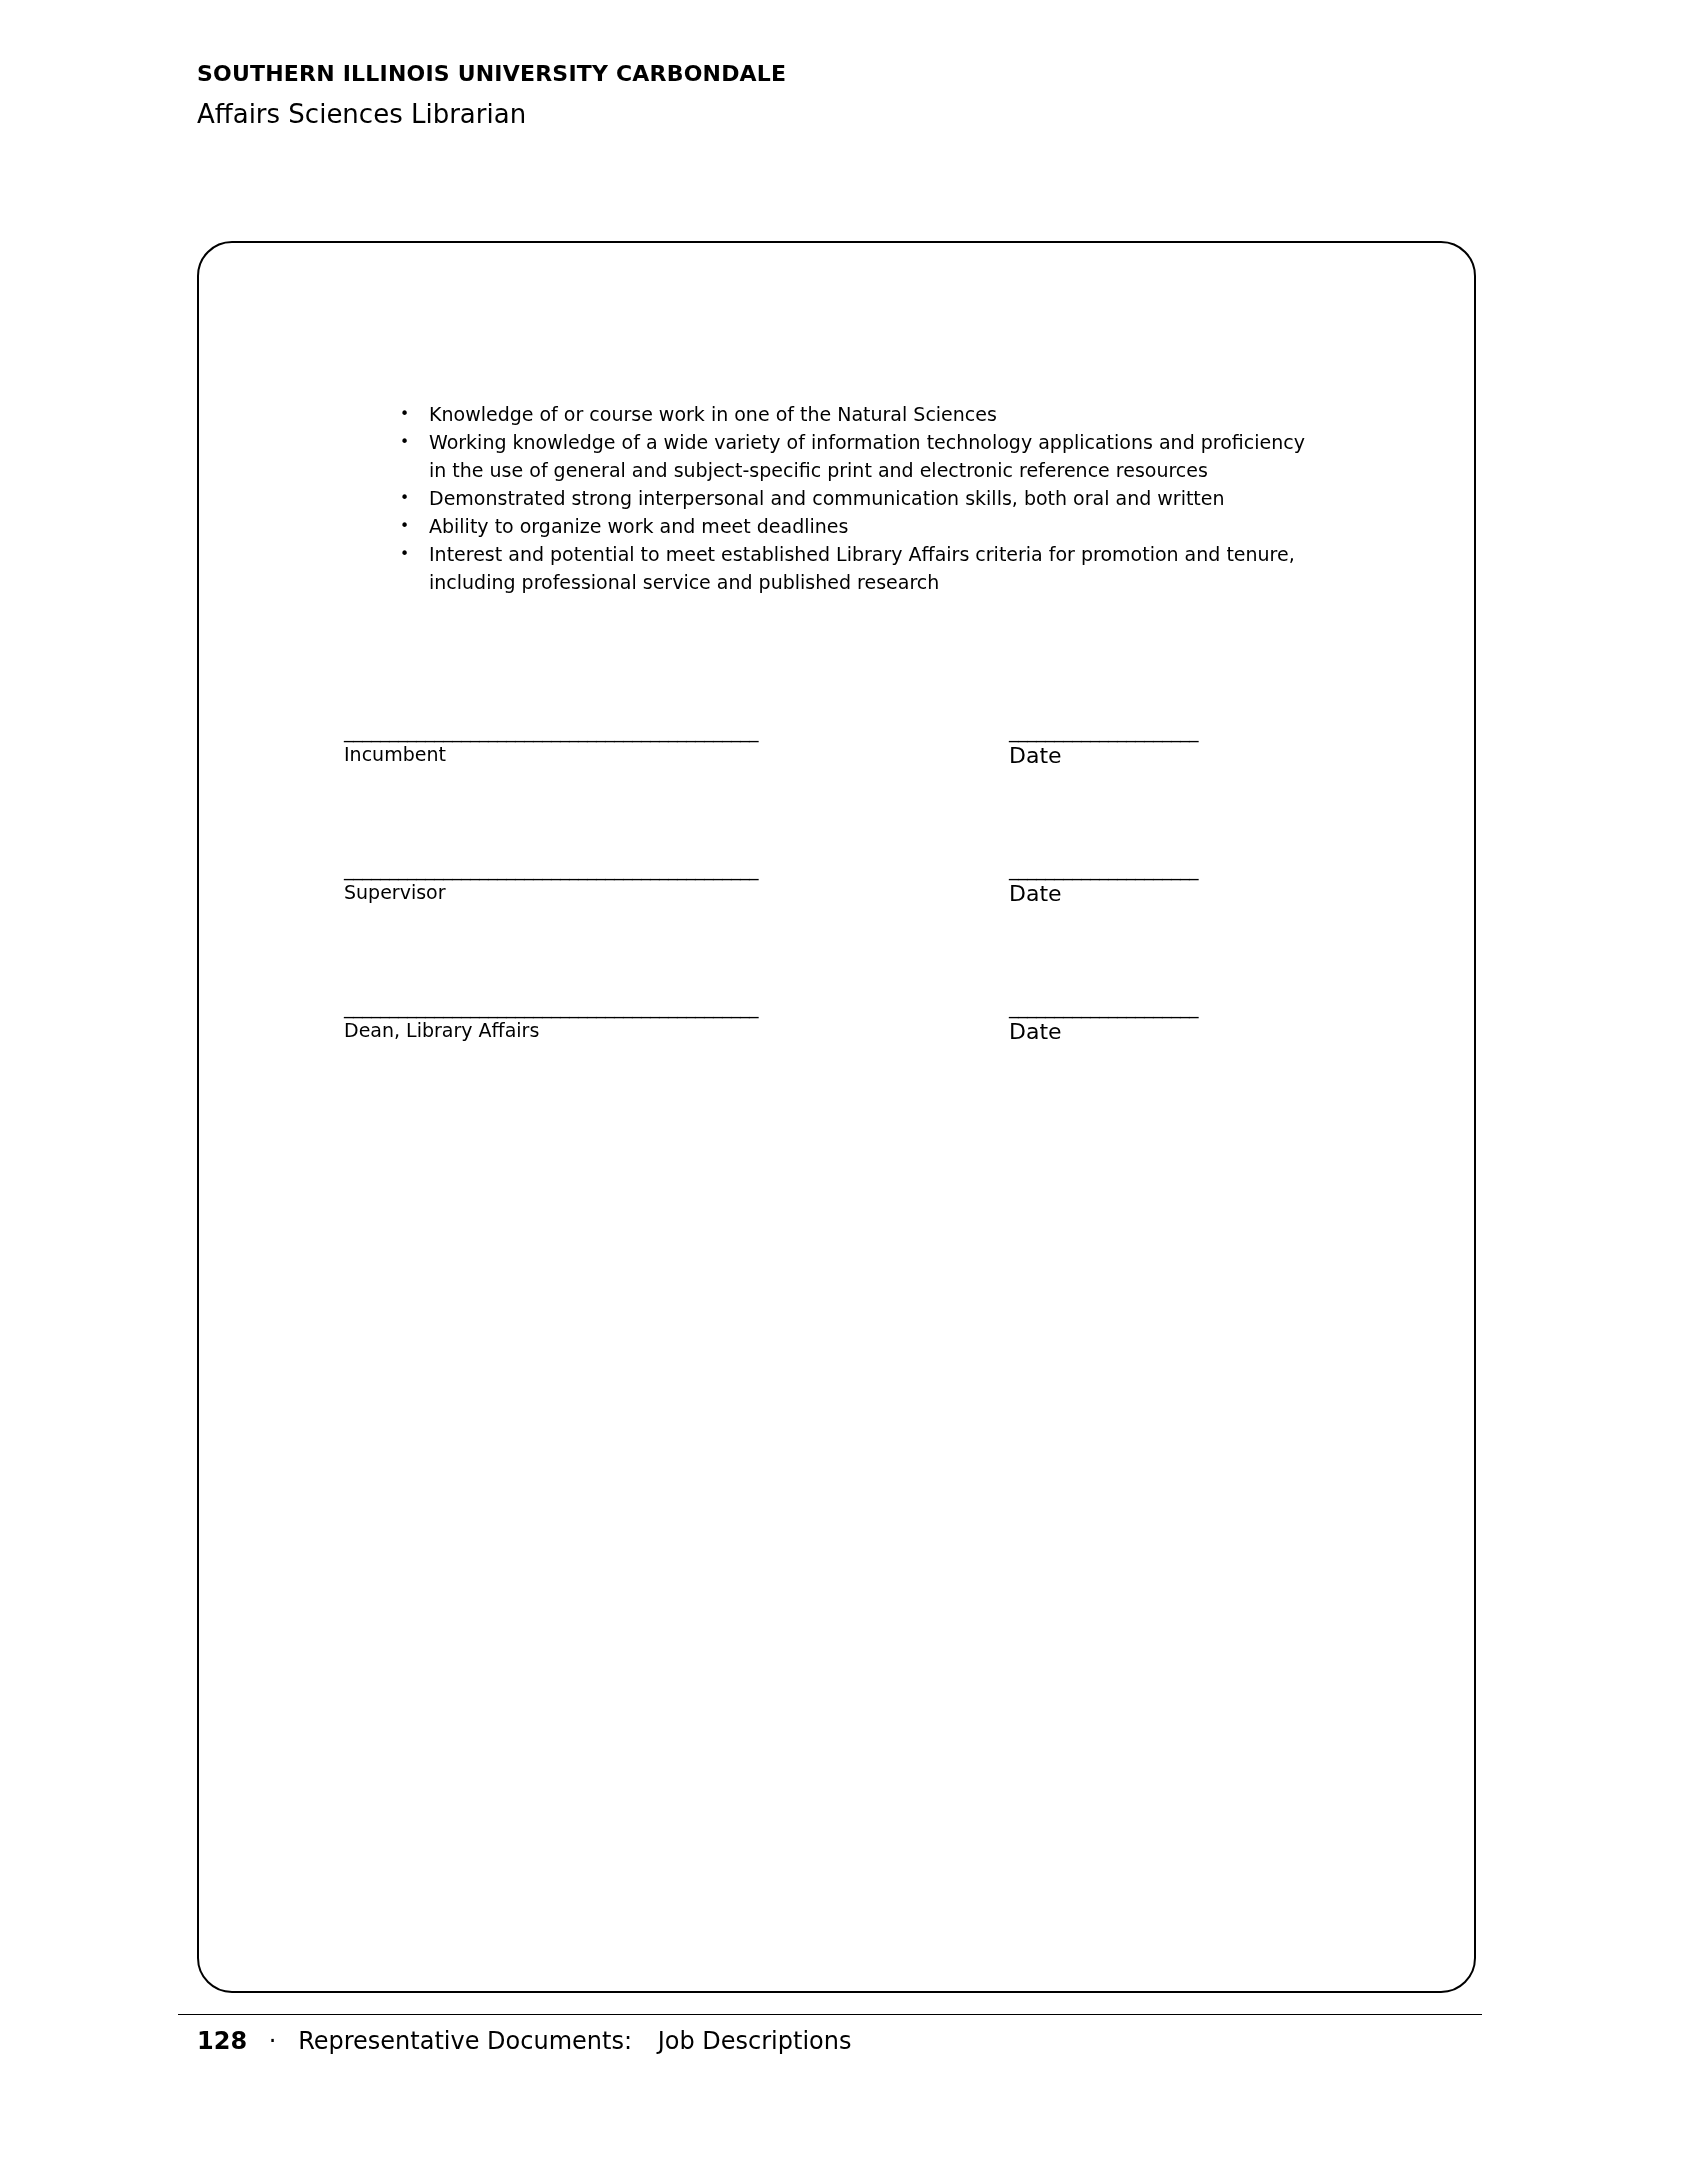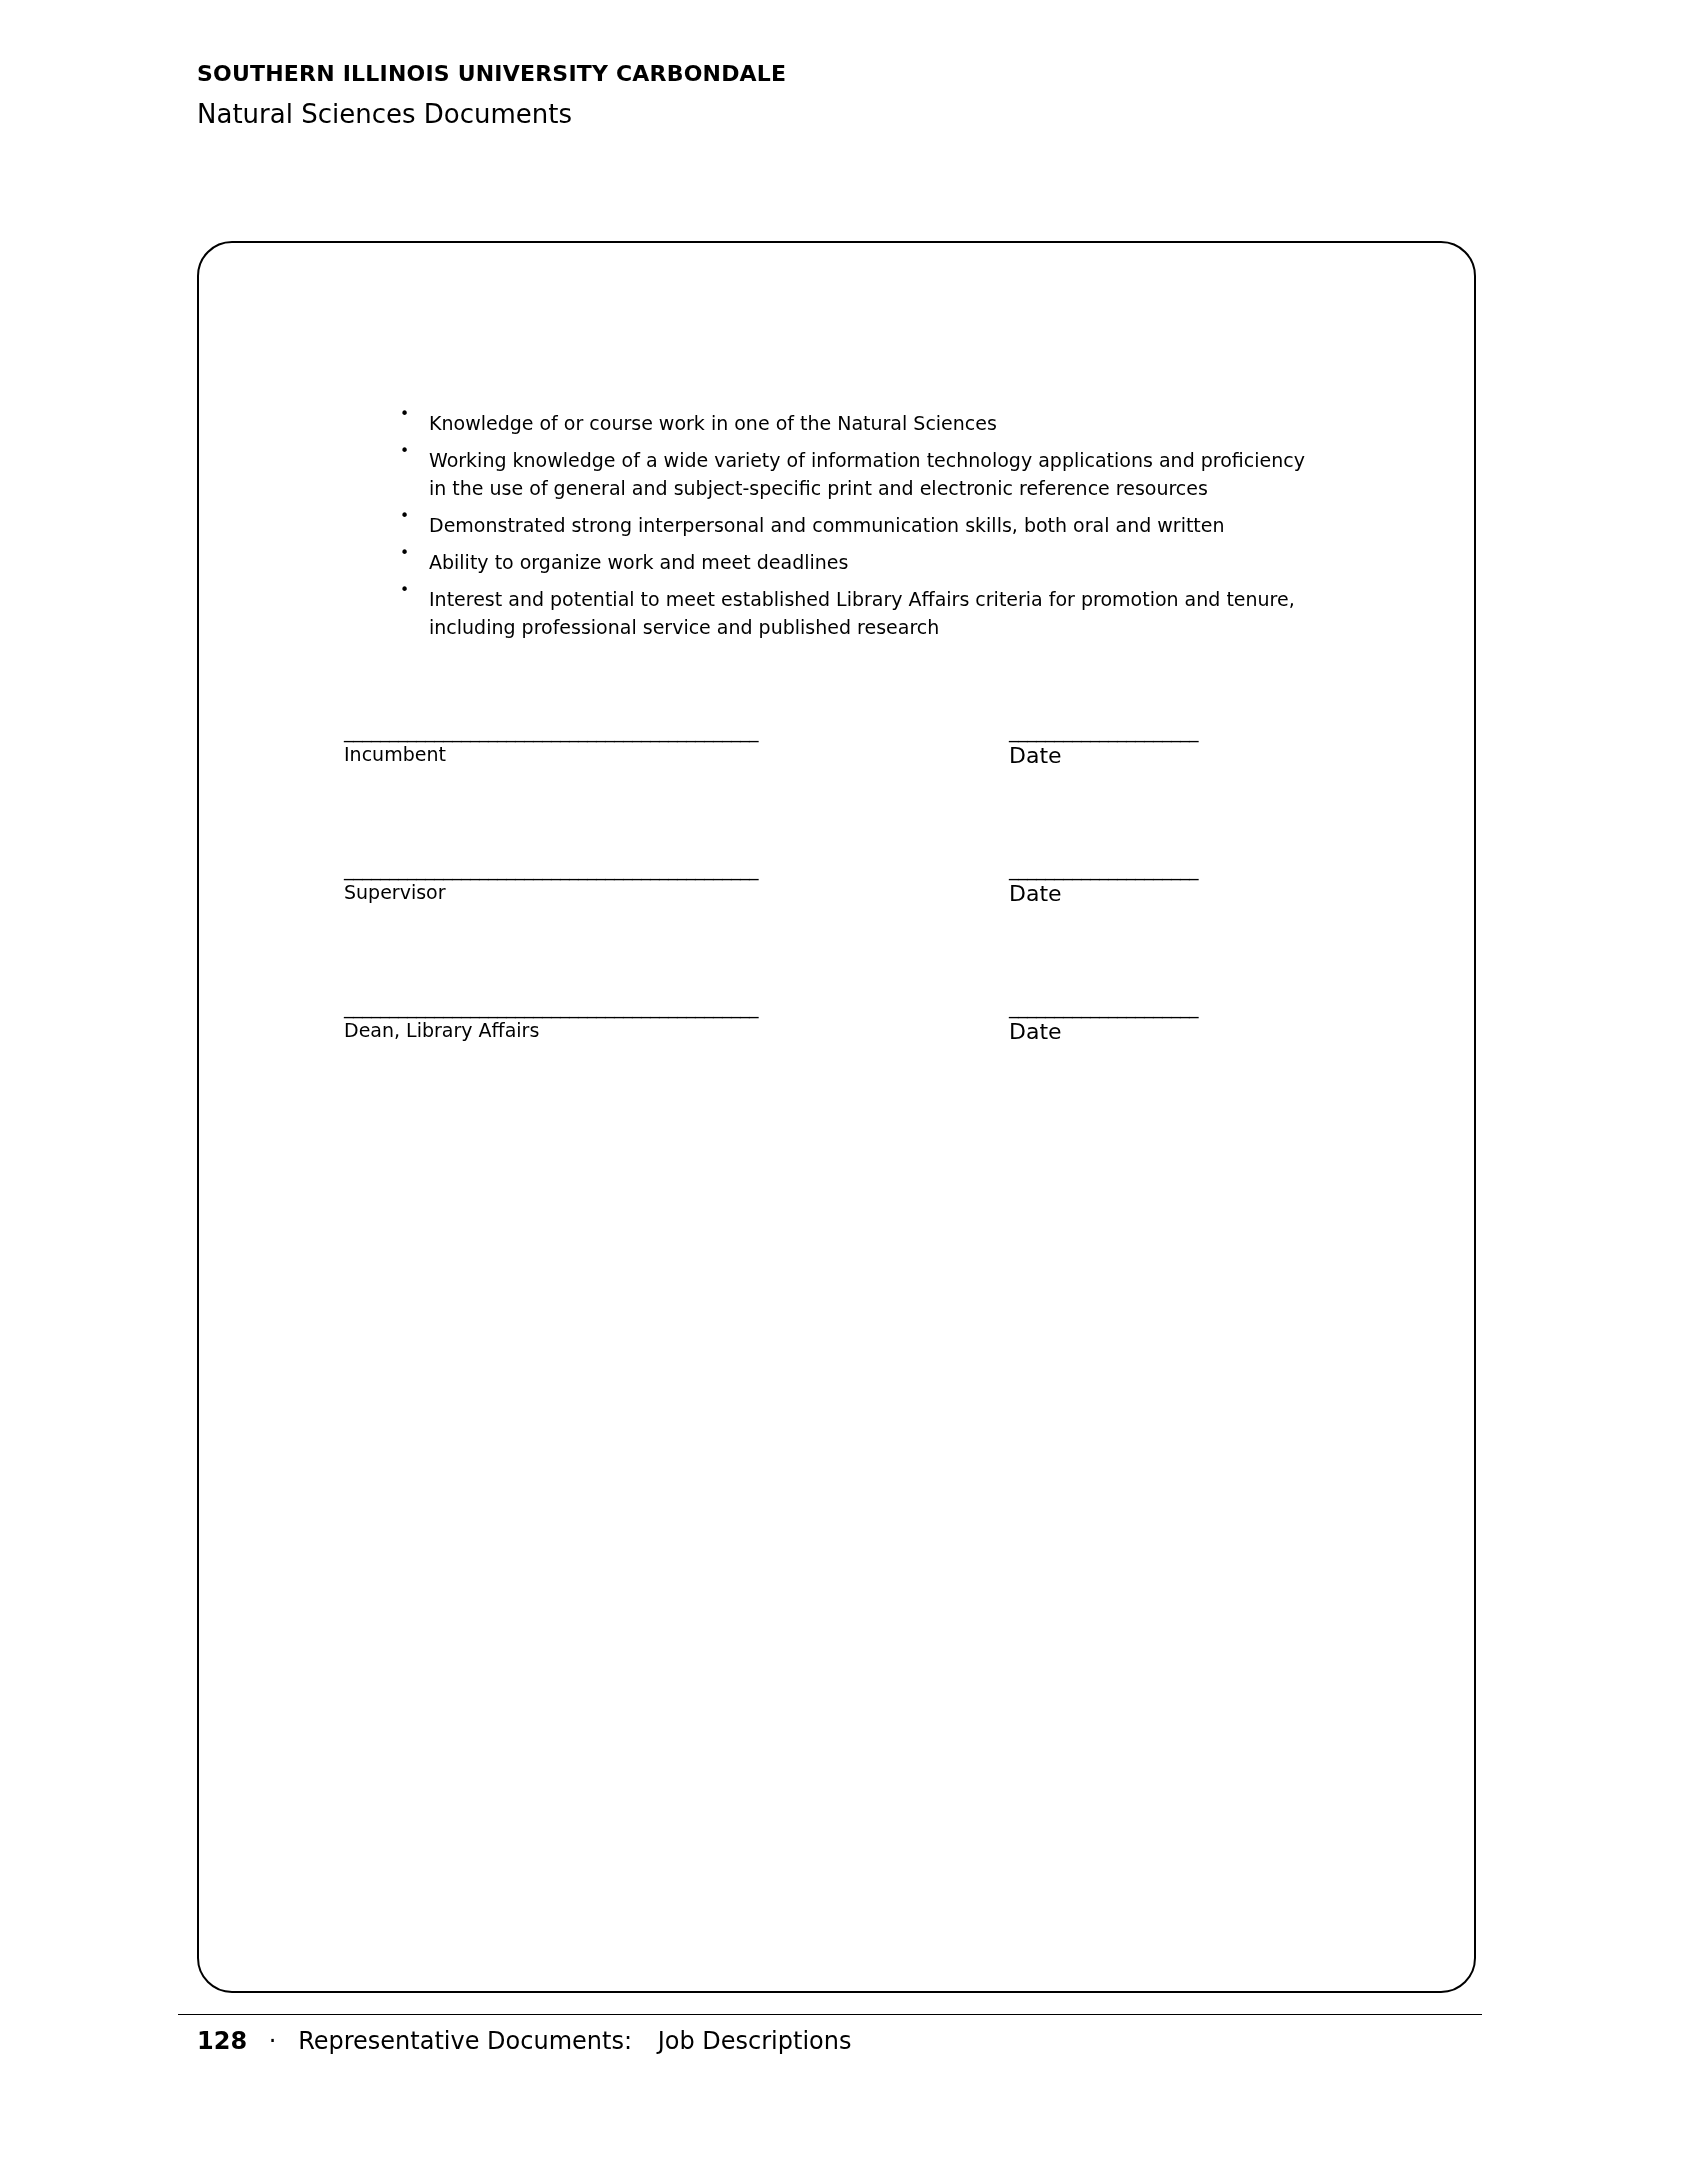--- a/index.html
+++ b/index.html
@@ -77,21 +77,20 @@
     width: 33px;
     flex: 0 0 33px;
     font-size: 15.5px;
     line-height: 28px;
     text-align: left;
     padding-left: 3.9px;
     box-sizing: border-box;
   }
   .bullet-text {
     flex: 1 1 auto;
-    margin-top: 9px;
   }
 
   
   .sig-block {
     position: absolute;
     left: 344px;
     width: 970px;
     height: 68px;
   }
   .sig-line-long {
@@ -167,21 +166,21 @@
     font-size: 24px;
   }
 </style>
 </head>
 <body>
 
 <div class="page">
 
   <div class="header">
     <div class="header-org">SOUTHERN ILLINOIS UNIVERSITY CARBONDALE</div>
-    <div class="header-title">Natural Sciences Documents</div>
+    <div class="header-title">Affairs Sciences Librarian</div>
   </div>
 
   <div class="doc-frame"></div>
 
   <div class="bullets">
     <div class="bullet-row">
       <span class="bullet-mark">•</span>
       <span class="bullet-text">Knowledge of or course work in one of the Natural Sciences</span>
     </div>
     <div class="bullet-row">

